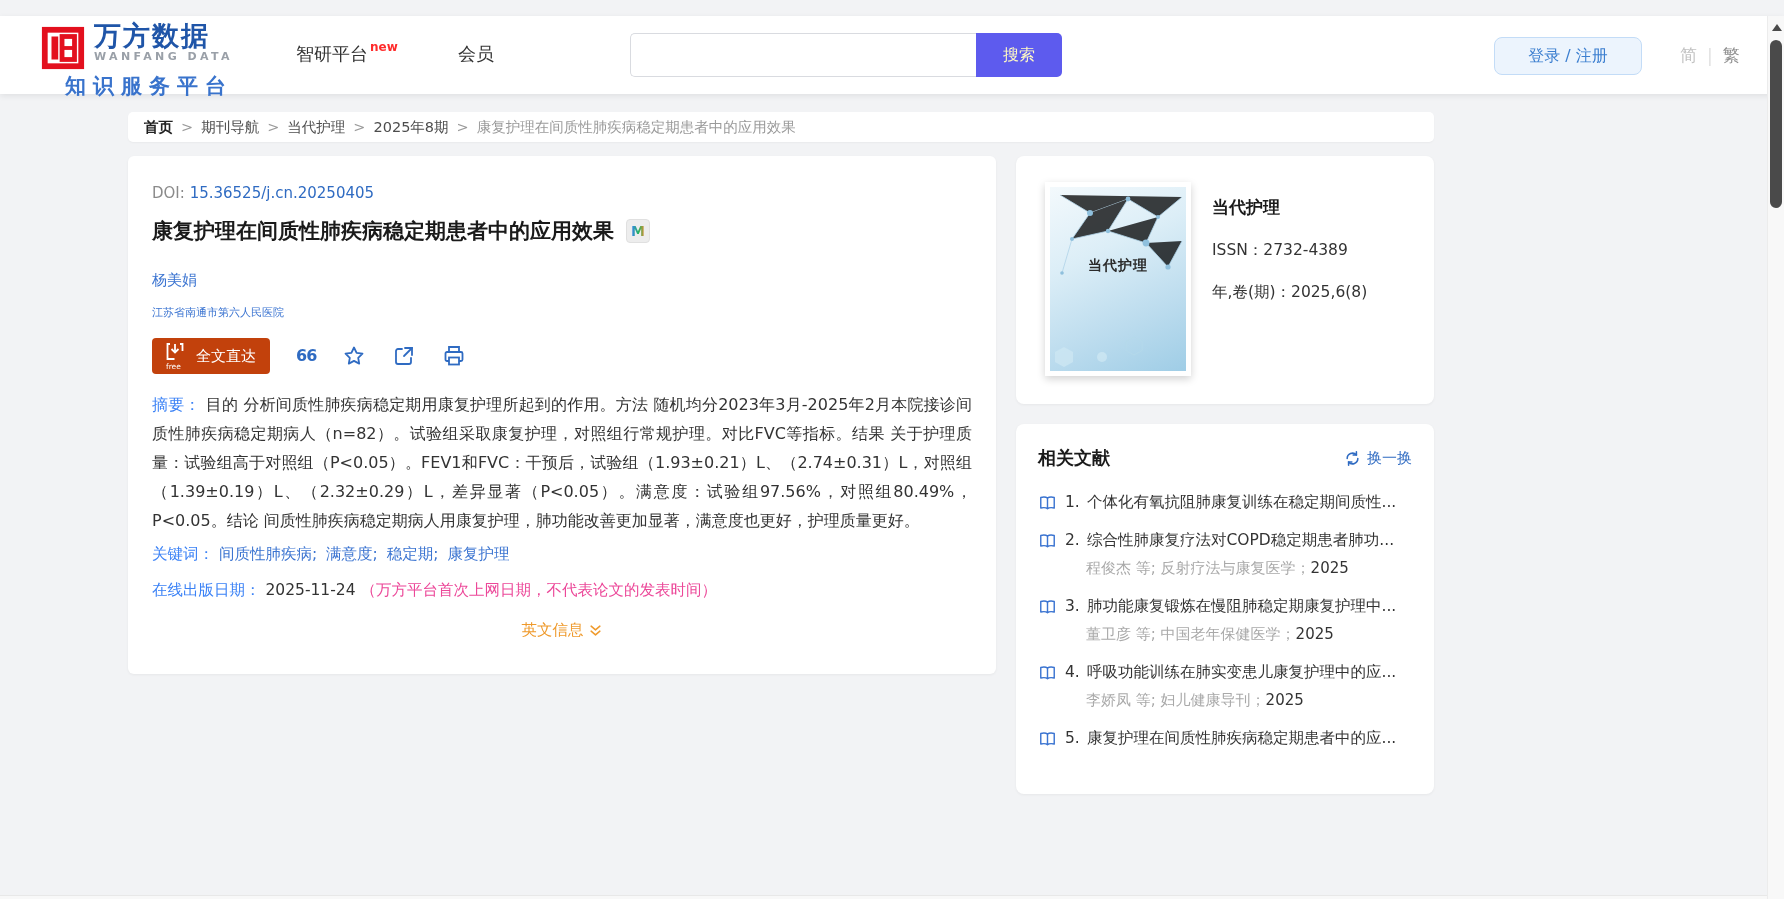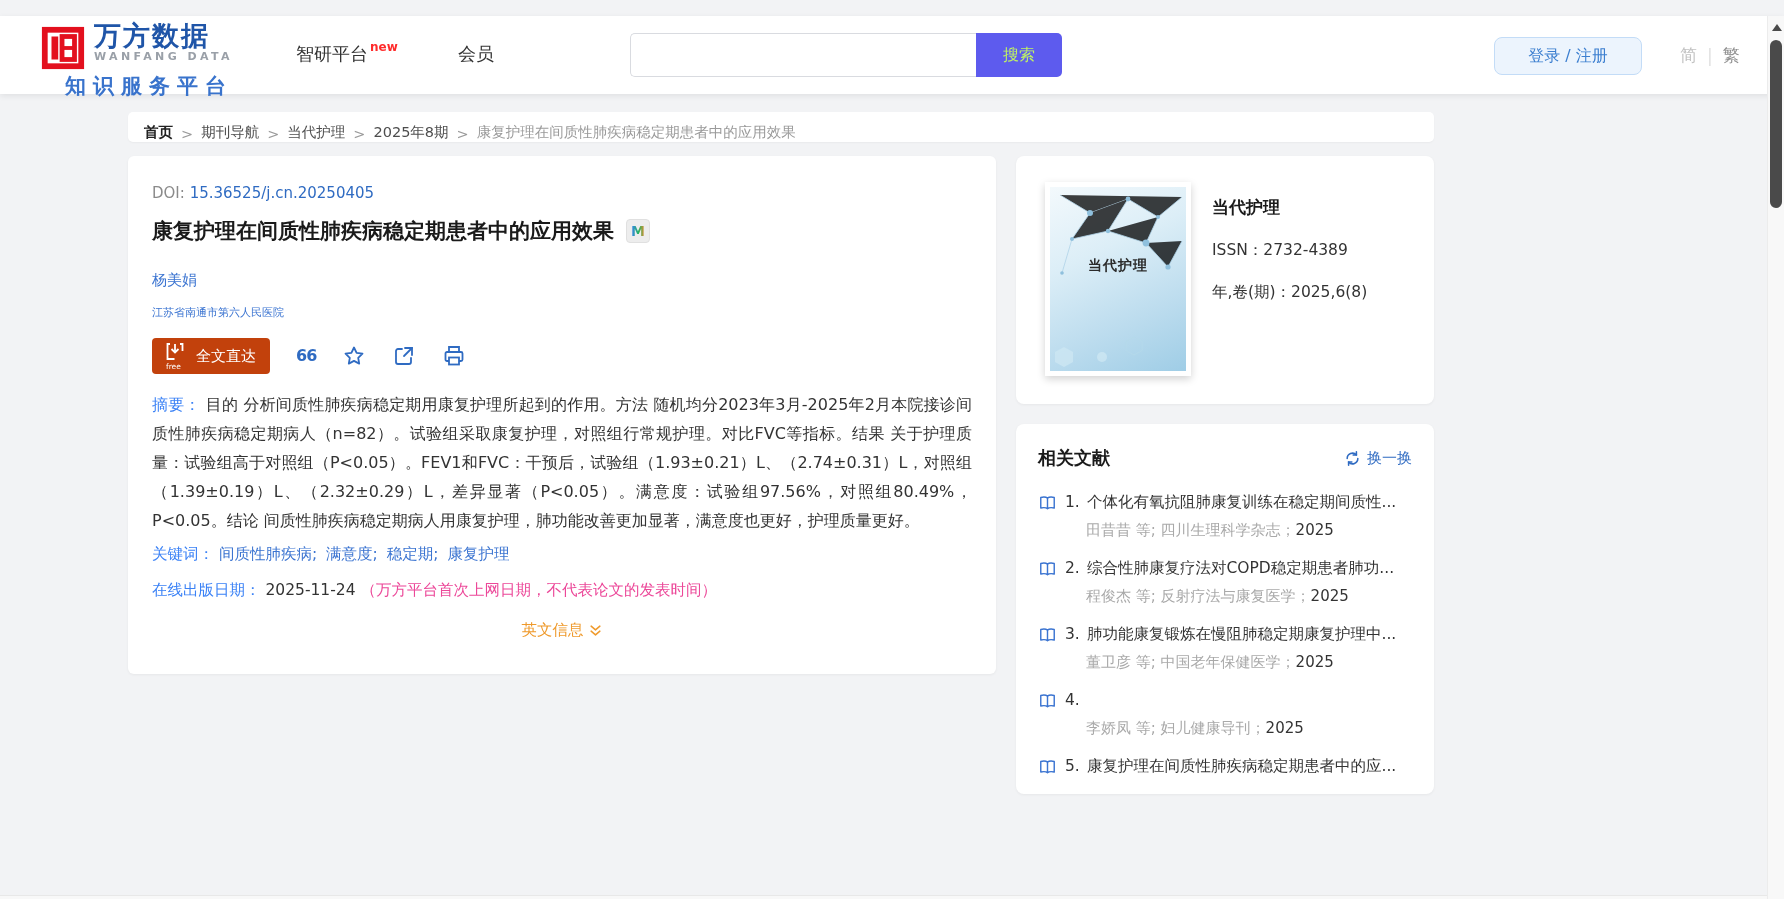--- a/index.html
+++ b/index.html
@@ -18,30 +18,30 @@
   .brand-en { font-size:11px; font-weight:700; color:#9aa0a8; letter-spacing:3.4px; line-height:14px; }
   .brand-tagline { font-size:21px; color:#3973cc; letter-spacing:7px; font-weight:600; line-height:24px; margin-top:3px;text-align:right; }
 
   .nav-item { position:absolute; top:26px; font-size:18px; color:#333; cursor:pointer; }
   .nav-item.n1 { left:296px; }
   .nav-item.n2 { left:458px; }
   .nav-badge { font-size:12px; color:#ff2b2b; position:relative; top:-9px; margin-left:2px; font-weight:600; }
 
   .search-wrap { position:absolute; left:630px; top:17px; display:flex; }
   .search-input { width:346px; height:44px; border:1px solid #d9dbe0; border-right:none; border-radius:5px 0 0 5px; font-size:15px; padding:0 12px; outline:none; color:#333; background:#fff; }
-  .search-btn { width:86px; height:44px; background:#5d5bee; color:#bef264; font-size:16px; border:none; border-radius:0 5px 5px 0; cursor:pointer; font-family:inherit; }
+  .search-btn { width:86px; height:44px; background:#5d5bee; color:#fef9c3; font-size:16px; border:none; border-radius:0 5px 5px 0; cursor:pointer; font-family:inherit; }
 
   .login-btn { position:absolute; left:1494px; top:21px; width:148px; height:38px; background:#ecf4fd; border:1px solid #c3dcf7; border-radius:8px; color:#3c7fd0; font-size:16px; text-align:center; line-height:36px; cursor:pointer; }
   .lang { position:absolute; left:1680px; top:28px; font-size:17px; color:#9b9b9b; display:flex; align-items:center; }
   .lang .s { color:#c2c2c2; cursor:pointer; }
   .lang .d { color:#e0e0e0; margin:0 10px; }
   .lang .t { color:#8f8f8f; cursor:pointer; }
 
   
-  .breadcrumb { position:absolute; left:128px; top:96px; width:1306px; height:30px; background:#fff; border-radius:5px; display:flex; align-items:flex-end; padding:0 16px; font-size:14.5px; box-shadow:0 1px 2px rgba(0,0,0,.04); }
+  .breadcrumb { position:absolute; left:128px; top:96px; width:1306px; height:30px; background:#fff; border-radius:5px; display:flex; align-items:center; padding:0 16px; font-size:14.5px; box-shadow:0 1px 2px rgba(0,0,0,.04); }
   .bc-home { font-weight:700; color:#222; cursor:pointer; }
   .bc-link { color:#4d4d4d; cursor:pointer; }
   .bc-current { color:#9a9a9a; }
   .bc-sep { color:#9a9a9a; margin:0 8px; }
 
   
   .article-card { position:absolute; left:128px; top:140px; width:868px; height:518px; background:#fff; border-radius:6px; padding:28px 24px 0 24px; box-shadow:0 1px 3px rgba(0,0,0,.05); }
   .doi-row { font-size:15px; color:#8a8a8a; }
   .doi-link { color:#2f6bc2; cursor:pointer; }
   .title-row { margin-top:15px; display:flex; align-items:center; }
@@ -303,21 +303,20 @@
     <div class="rel-list">
 
       <div class="rel-item">
         <div class="rel-line1">
           <svg width="19" height="19" viewBox="0 0 24 24" fill="none" stroke="#3b74d1" stroke-width="1.8" stroke-linejoin="round">
               <path d="M12 6.5C10 4.8 7 4.8 3.5 5.6V19c3.5-.8 6.5-.8 8.5.9 2-1.7 5-1.7 8.5-.9V5.6C17 4.8 14 4.8 12 6.5v13"></path>
             </svg>
           <span class="rel-no">1.</span>
           <span class="rel-title">个体化有氧抗阻肺康复训练在稳定期间质性...</span>
         </div>
-        <div class="rel-line2"><span class="rel-meta">田昔昔  等;  四川生理科学杂志；</span><span class="rel-year">2025</span></div>
       </div>
 
       <div class="rel-item">
         <div class="rel-line1">
           <svg width="19" height="19" viewBox="0 0 24 24" fill="none" stroke="#3b74d1" stroke-width="1.8" stroke-linejoin="round">
               <path d="M12 6.5C10 4.8 7 4.8 3.5 5.6V19c3.5-.8 6.5-.8 8.5.9 2-1.7 5-1.7 8.5-.9V5.6C17 4.8 14 4.8 12 6.5v13"></path>
             </svg>
           <span class="rel-no">2.</span>
           <span class="rel-title">综合性肺康复疗法对COPD稳定期患者肺功...</span>
         </div>
@@ -334,20 +333,21 @@
         </div>
         <div class="rel-line2"><span class="rel-meta">董卫彦  等;  中国老年保健医学；</span><span class="rel-year">2025</span></div>
       </div>
 
       <div class="rel-item">
         <div class="rel-line1">
           <svg width="19" height="19" viewBox="0 0 24 24" fill="none" stroke="#3b74d1" stroke-width="1.8" stroke-linejoin="round">
               <path d="M12 6.5C10 4.8 7 4.8 3.5 5.6V19c3.5-.8 6.5-.8 8.5.9 2-1.7 5-1.7 8.5-.9V5.6C17 4.8 14 4.8 12 6.5v13"></path>
             </svg>
           <span class="rel-no">4.</span>
+          <span class="rel-title">呼吸功能训练在肺实变患儿康复护理中的应...</span>
         </div>
         <div class="rel-line2"><span class="rel-meta">李娇凤  等;  妇儿健康导刊；</span><span class="rel-year">2025</span></div>
       </div>
 
       <div class="rel-item">
         <div class="rel-line1">
           <svg width="19" height="19" viewBox="0 0 24 24" fill="none" stroke="#3b74d1" stroke-width="1.8" stroke-linejoin="round">
               <path d="M12 6.5C10 4.8 7 4.8 3.5 5.6V19c3.5-.8 6.5-.8 8.5.9 2-1.7 5-1.7 8.5-.9V5.6C17 4.8 14 4.8 12 6.5v13"></path>
             </svg>
           <span class="rel-no">5.</span>

